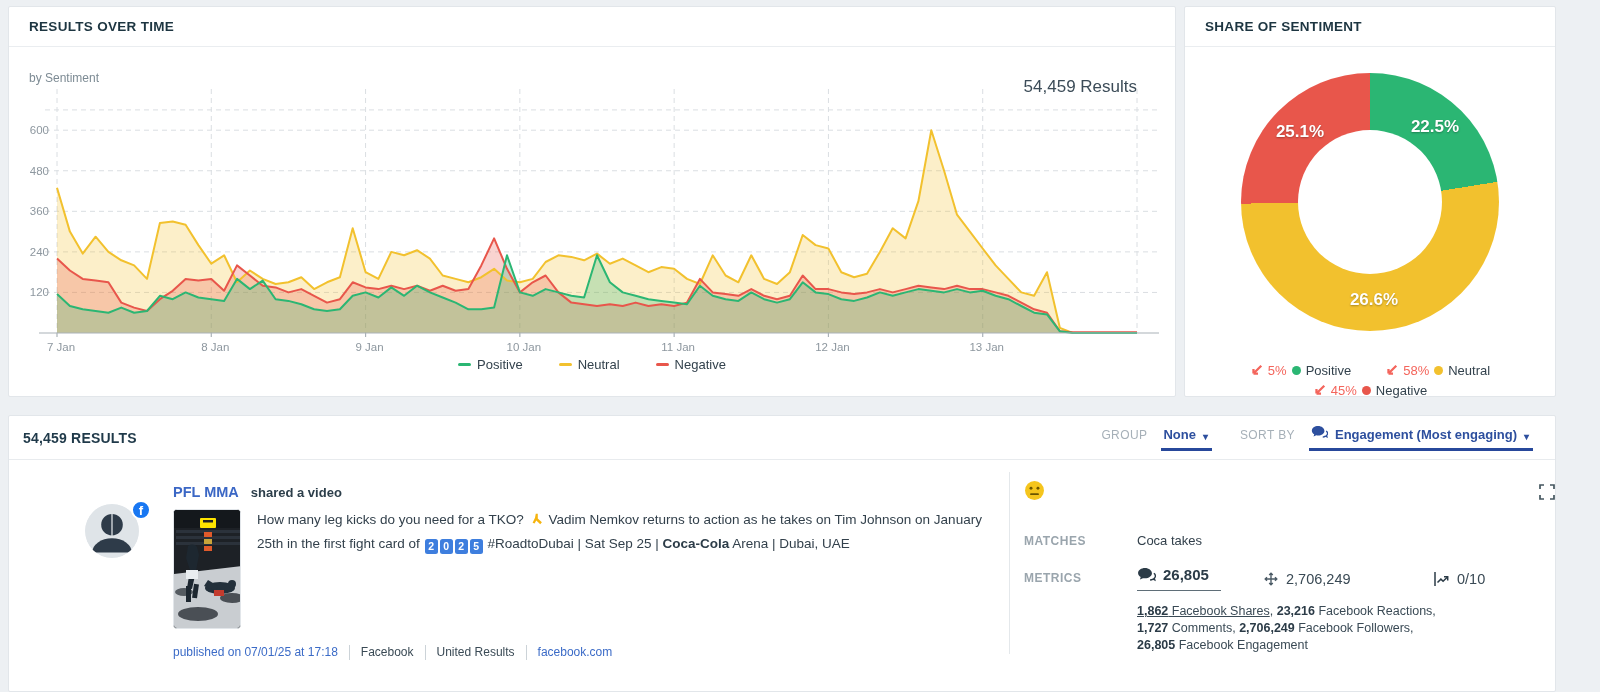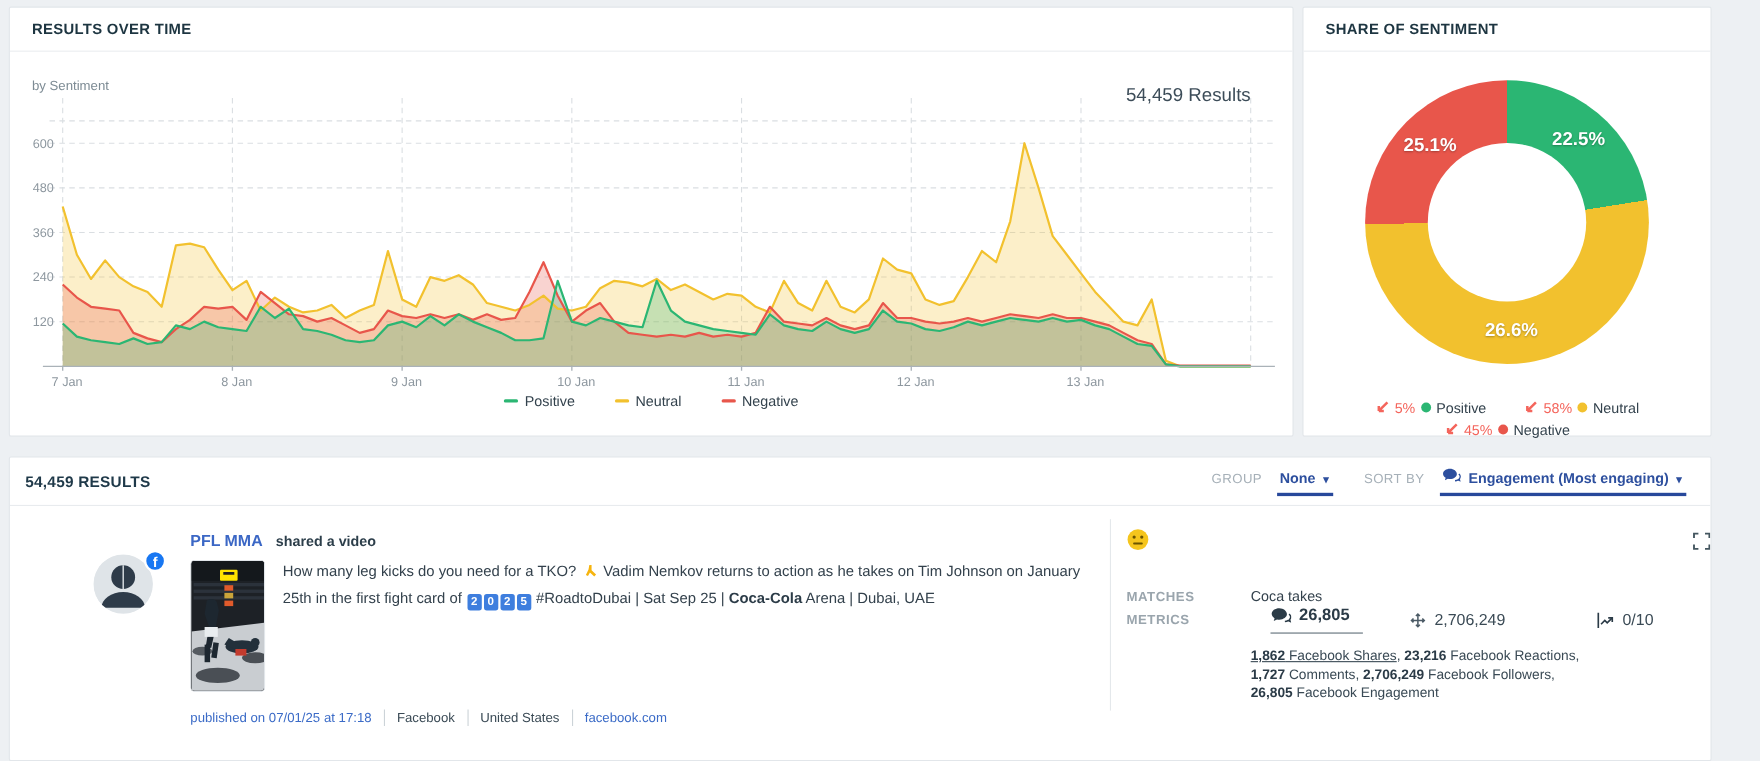--- a/index.html
+++ b/index.html
@@ -283,21 +283,21 @@
             <span>#RoadtoDubai | Sat Sep 25 |</span>
             <span class="hl">Coca-Cola</span>
             <span>Arena | Dubai, UAE</span>
           </div>
         </div>
         <div class="rc-pub">
           <span class="link">published on 07/01/25 at 17:18</span>
           <span class="vsep"></span>
           <span class="plain">Facebook</span>
           <span class="vsep"></span>
-          <span class="plain">United States</span>
+          <span class="plain">United Results</span>
           <span class="vsep"></span>
           <span class="link">facebook.com</span>
         </div>
       </div>
     </div>
 
     <div class="rc-right">
       <div style="cursor:pointer;display:inline-block;">
         <svg width="21" height="21" viewBox="0 0 20 20">
             <circle cx="10" cy="10" r="9" fill="#f5c51d"></circle>
@@ -317,21 +317,21 @@
               <circle cx="2" cy="2" r="1.7"></circle>
               <circle cx="2" cy="8" r="1.7"></circle>
               <circle cx="2" cy="14" r="1.7"></circle>
             </svg>
         </span>
       </div>
       <div class="rr-row" style="margin-top:28px;">
         <div class="rr-label">MATCHES</div>
         <div class="rr-value">Coca takes</div>
       </div>
-      <div class="rr-row" style="margin-top:2px;gap:18px;">
+      <div class="rr-row" style="margin-top:18px;">
         <div class="rr-label">METRICS</div>
         <div class="metrics-set">
           <div class="metric m-eng">
             <svg width="19" height="15" viewBox="0 0 20 16">
                 <path fill="#2b3b47" d="M8.4 1C4.3 1 1 3.4 1 6.4c0 1.7 1.1 3.3 2.8 4.3L3 13.4l3.2-1.5c.7.2 1.4.2 2.2.2 4.1 0 7.4-2.4 7.4-5.4S12.5 1 8.4 1z"></path>
                 <path fill="none" stroke="#2b3b47" stroke-width="1.5" d="M13.8 13.9c1.2-.1 2.4-.5 3.3-1l1.7.8-.5-1.7c.8-.7 1.2-1.6 1.2-2.5 0-1.1-.6-2-1.6-2.8"></path>
               </svg>
             <span class="num">26,805</span>
           </div>
           <div class="metric m-mid">

